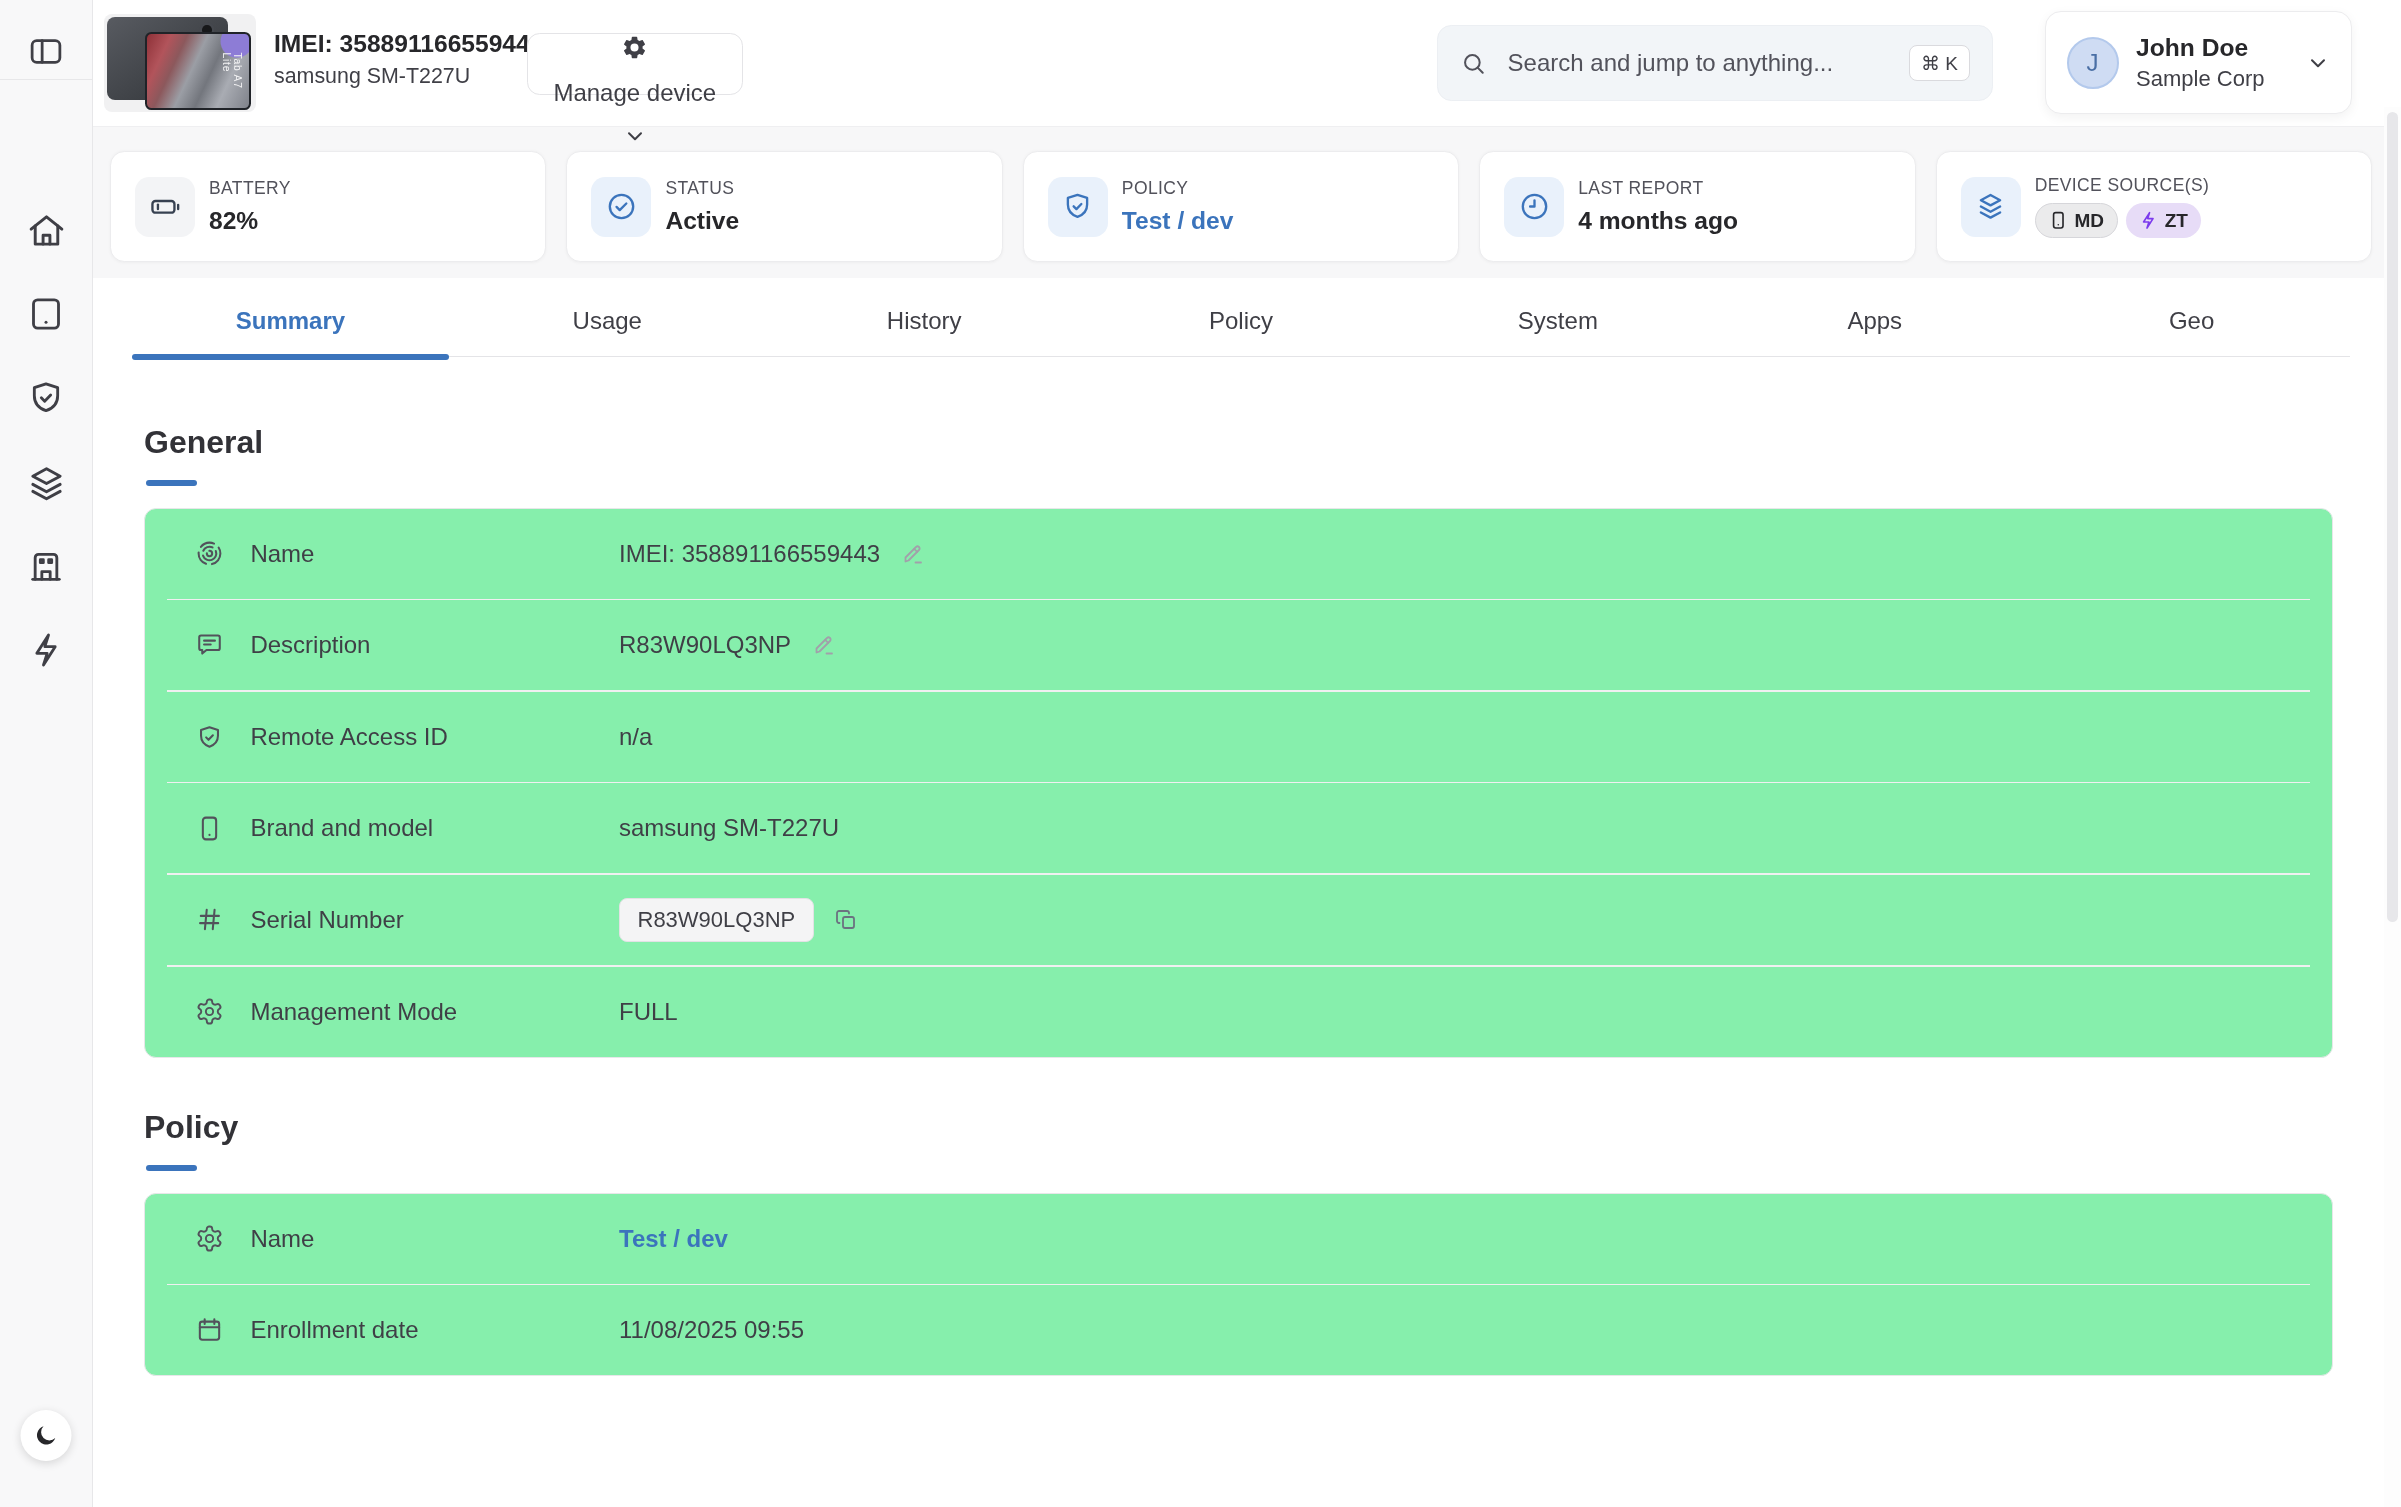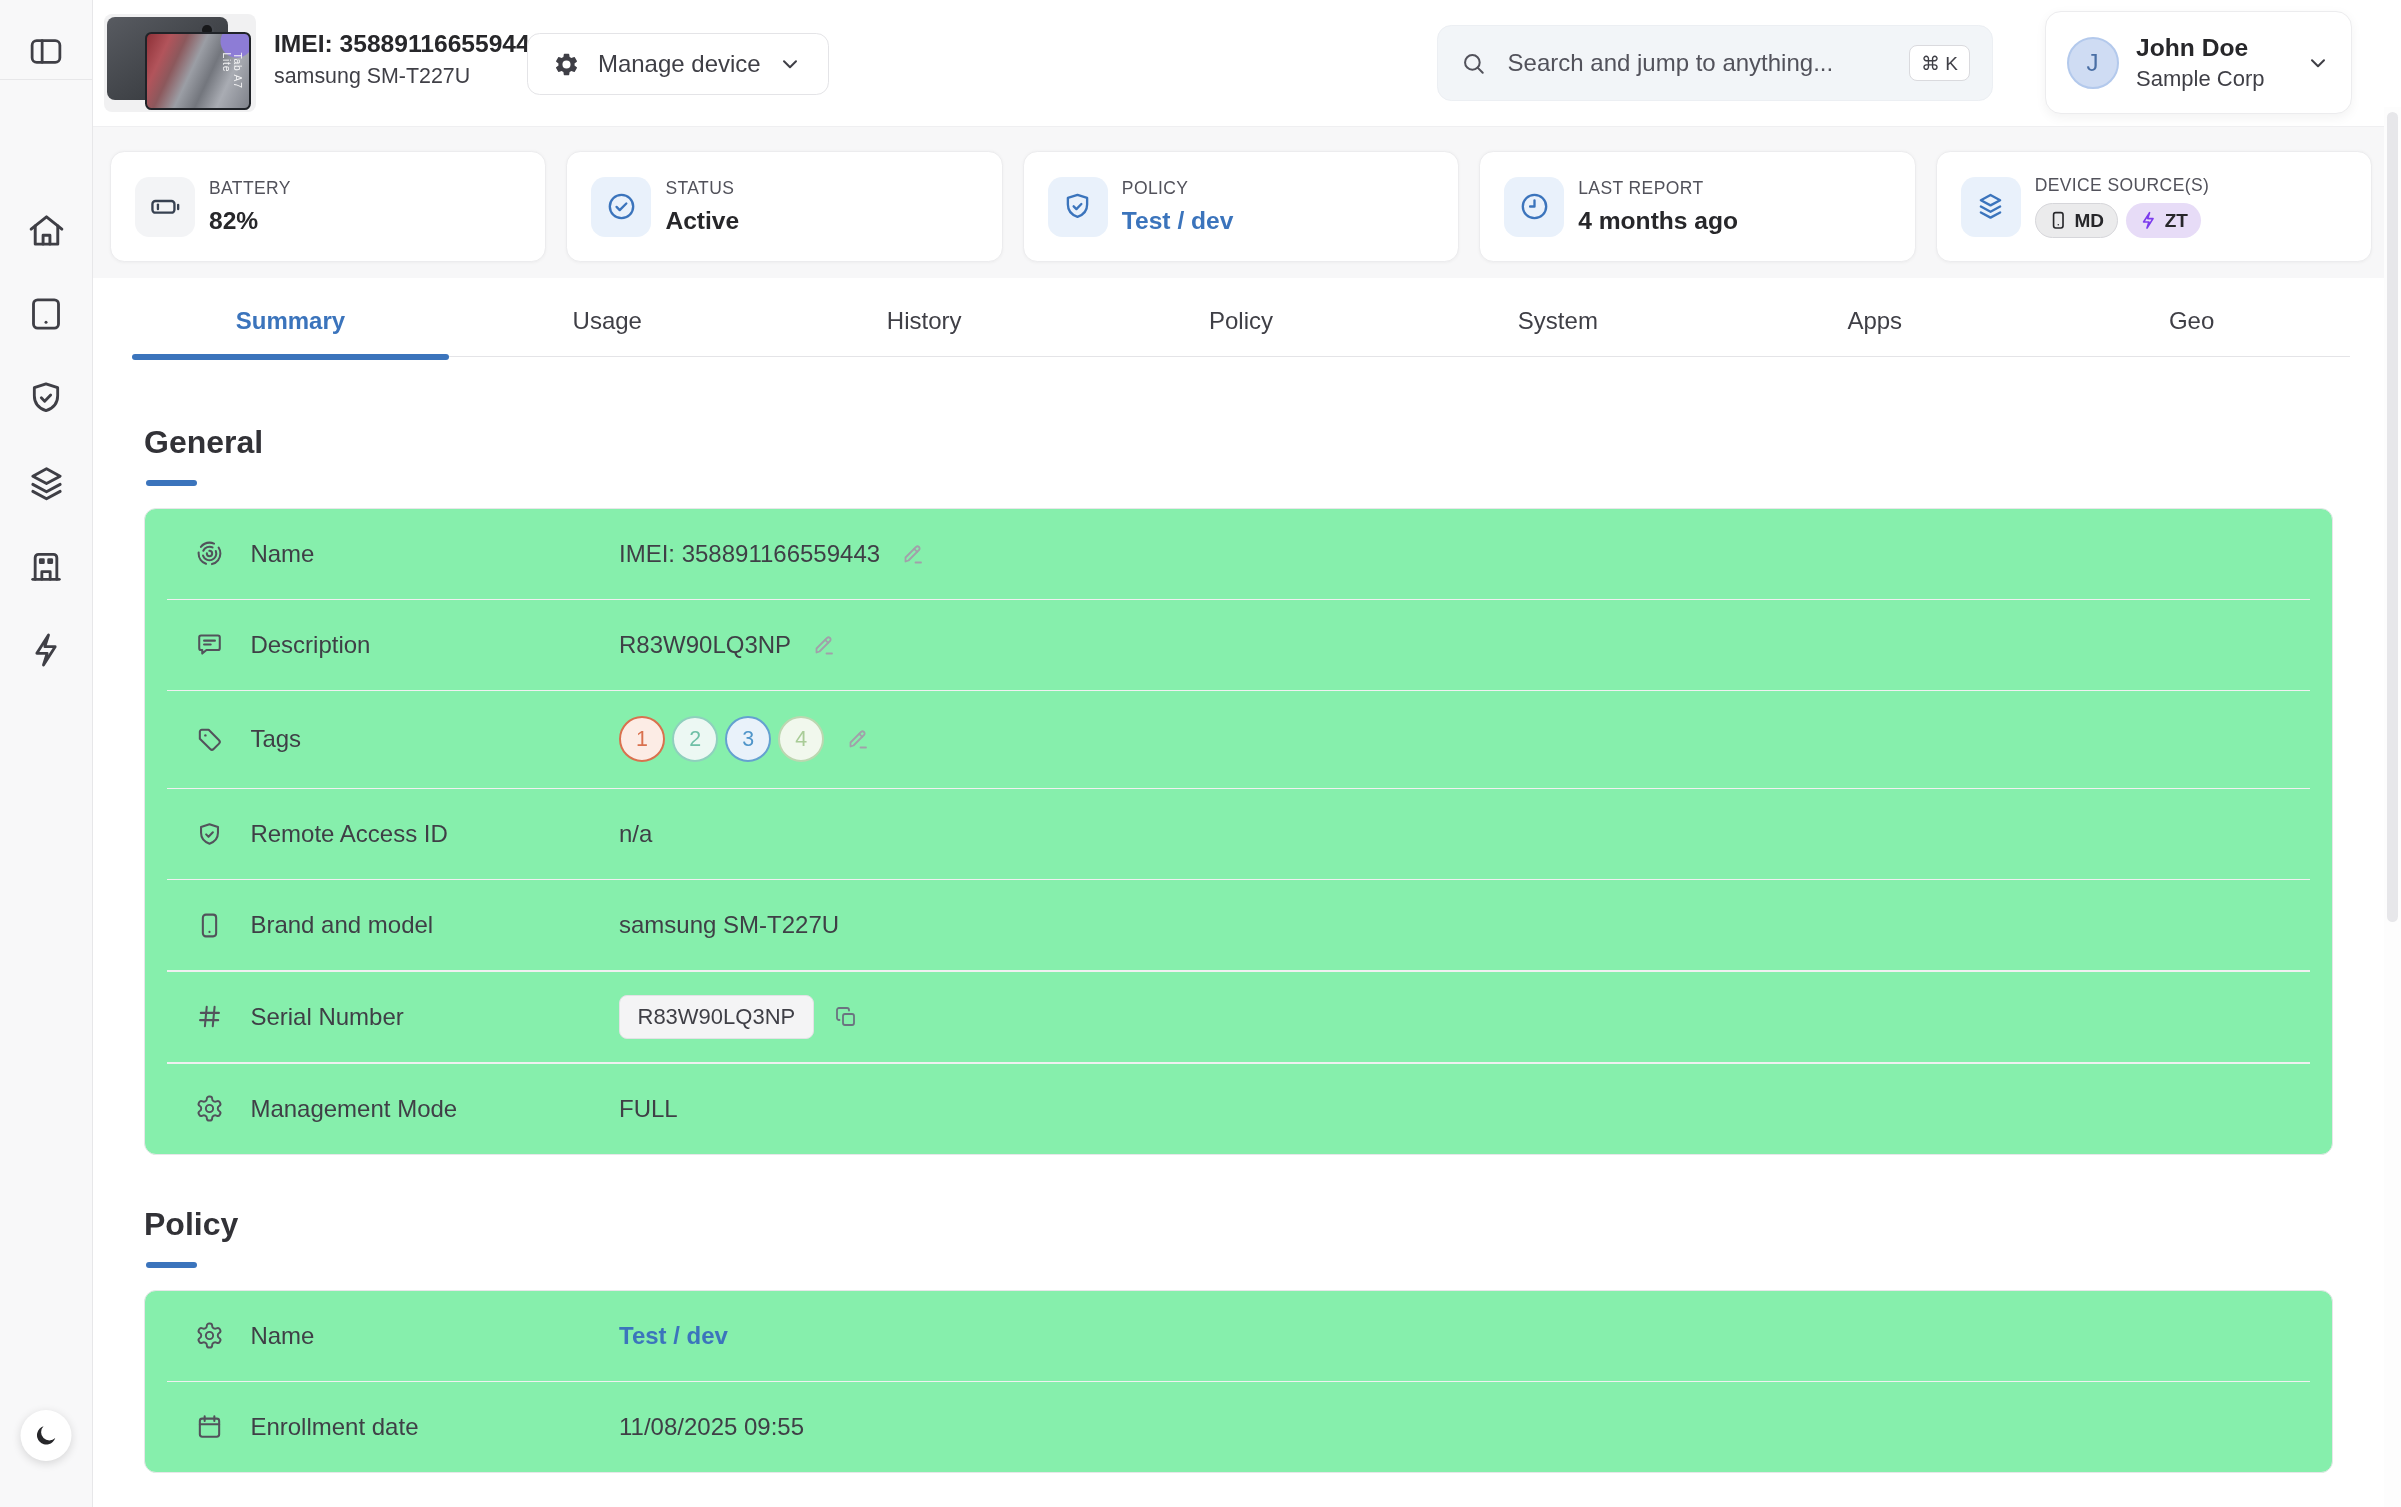--- a/index.html
+++ b/index.html
@@ -38,21 +38,21 @@
     background:
       radial-gradient(circle at 88% 10%, #8d7cd6 0 14%, rgba(141,124,214,0) 15%),
       linear-gradient(115deg,#8e3138 0%,#b2545b 18%,#8c585c 30%,#9b9ea5 45%,#73767d 60%,#a9acb3 76%,#7f828a 100%); }
   .thumb-label { position:absolute; right:6.4px; top:50%; transform:translateY(-50%);
     writing-mode:vertical-rl; font-size:10.3px; letter-spacing:0.8px; color:#f4f4f5; }
   .title-block { position:absolute; left:181px; top:30px; }
   .device-title { font-size:24.6px; font-weight:700; color:#27272a; }
   .device-subtitle { font-size:21.4px; color:#3f3f46; margin-top:6.4px; }
   .manage-btn { position:absolute; left:434px; top:33px; height:62px; background:#fff;
     border:1.6px solid #e4e4e7; border-radius:12.7px; display:flex; align-items:center; gap:17.5px;
-    padding:0 25.4px; font-size:24px; color:#3f3f46; cursor:pointer; }
+    padding:0 25.4px; font-size:24px; color:#3f3f46; cursor:pointer;flex-direction:column; }
   .search { position:absolute; left:1344px; top:25.4px; width:556px; height:76px; background:#f2f5f8;
     border:0.8px solid #eceff3; border-radius:14.3px; display:flex; align-items:center; gap:20.6px;
     padding:0 22px; cursor:text; }
   .search-placeholder { flex:1; font-size:24px; color:#52525b; white-space:nowrap; overflow:hidden; }
   .kbd { border:1.6px solid #dadade; background:#fff; border-radius:8px; padding:5.6px 11px;
     font-size:19px; color:#3f3f46; white-space:nowrap; }
   .user-card { position:absolute; right:49px; top:11px; width:307px; height:103px; background:#fff;
     border:1.6px solid #ececee; border-radius:16px; box-shadow:0 3.2px 11px rgba(0,0,0,.05);
     display:flex; align-items:center; gap:17.5px; padding:0 20.6px; cursor:pointer; }
   .avatar { width:52px; height:52px; border-radius:50%; background:#cfdcf3; border:2.4px solid #b3c9ec;
@@ -382,44 +382,20 @@
             <svg width="24" height="24" viewBox="0 0 24 24" fill="none" stroke="currentColor" stroke-width="1.8" stroke-linecap="round" stroke-linejoin="round">
                 <path d="M4.5 19.5v-4L15 5a2.1 2.1 0 0 1 3 3L7.5 18.5z"></path>
                 <path d="M13.2 6.8l3 3"></path>
                 <path d="M14.5 20.5h5.5"></path>
               </svg>
           </span>
         </div>
       </div>
       <div class="divider"></div>
 
-      <div class="row tall">
-        <div class="row-label">
-          <span class="row-icon">
-            <svg width="29" height="29" viewBox="0 0 24 24" fill="none" stroke="currentColor" stroke-width="1.7" stroke-linecap="round" stroke-linejoin="round">
-                <path d="M4 11.3V5.6A1.6 1.6 0 0 1 5.6 4h5.7l8.6 8.6a2 2 0 0 1 0 2.8l-4.5 4.5a2 2 0 0 1-2.8 0z"></path>
-                <circle cx="8.6" cy="8.6" r="1" fill="currentColor" stroke="none"></circle>
-              </svg>
-          </span>
-          <span>Tags</span>
-        </div>
-        <div class="row-value tags">
-          <span class="tag tag1">1</span>
-          <span class="tag tag2">2</span>
-          <span class="tag tag3">3</span>
-          <span class="tag tag4">4</span>
-          <span class="edit-icon">
-            <svg width="24" height="24" viewBox="0 0 24 24" fill="none" stroke="currentColor" stroke-width="1.8" stroke-linecap="round" stroke-linejoin="round">
-                <path d="M4.5 19.5v-4L15 5a2.1 2.1 0 0 1 3 3L7.5 18.5z"></path>
-                <path d="M13.2 6.8l3 3"></path>
-                <path d="M14.5 20.5h5.5"></path>
-              </svg>
-          </span>
-        </div>
-      </div>
       <div class="divider"></div>
 
       <div class="row">
         <div class="row-label">
           <span class="row-icon">
             <svg width="29" height="29" viewBox="0 0 24 24" fill="none" stroke="currentColor" stroke-width="1.7" stroke-linecap="round" stroke-linejoin="round">
                 <path d="M12 3.5l7 2.3v4.8c0 4.6-2.9 7.6-7 9-4.1-1.4-7-4.4-7-9V5.8z"></path>
                 <path d="M9.2 11.9l2 2 3.6-3.7"></path>
               </svg>
           </span>

